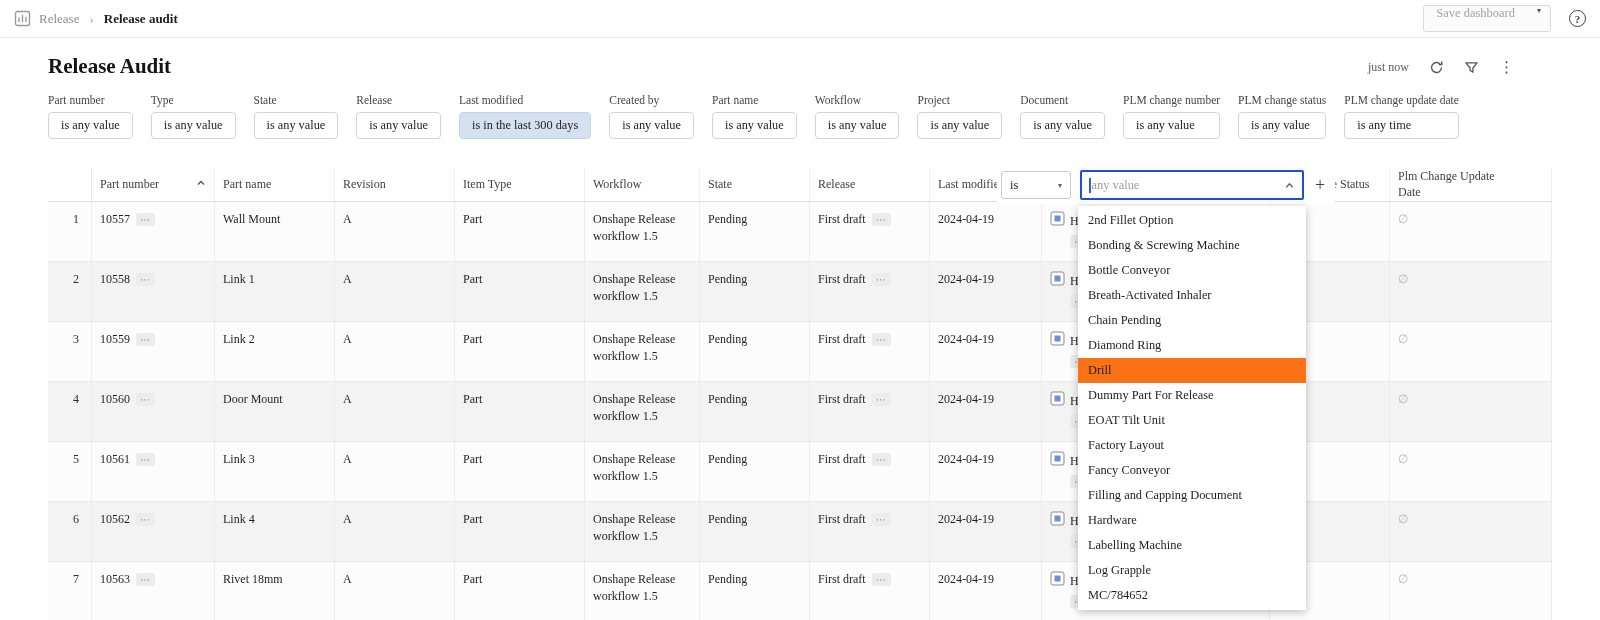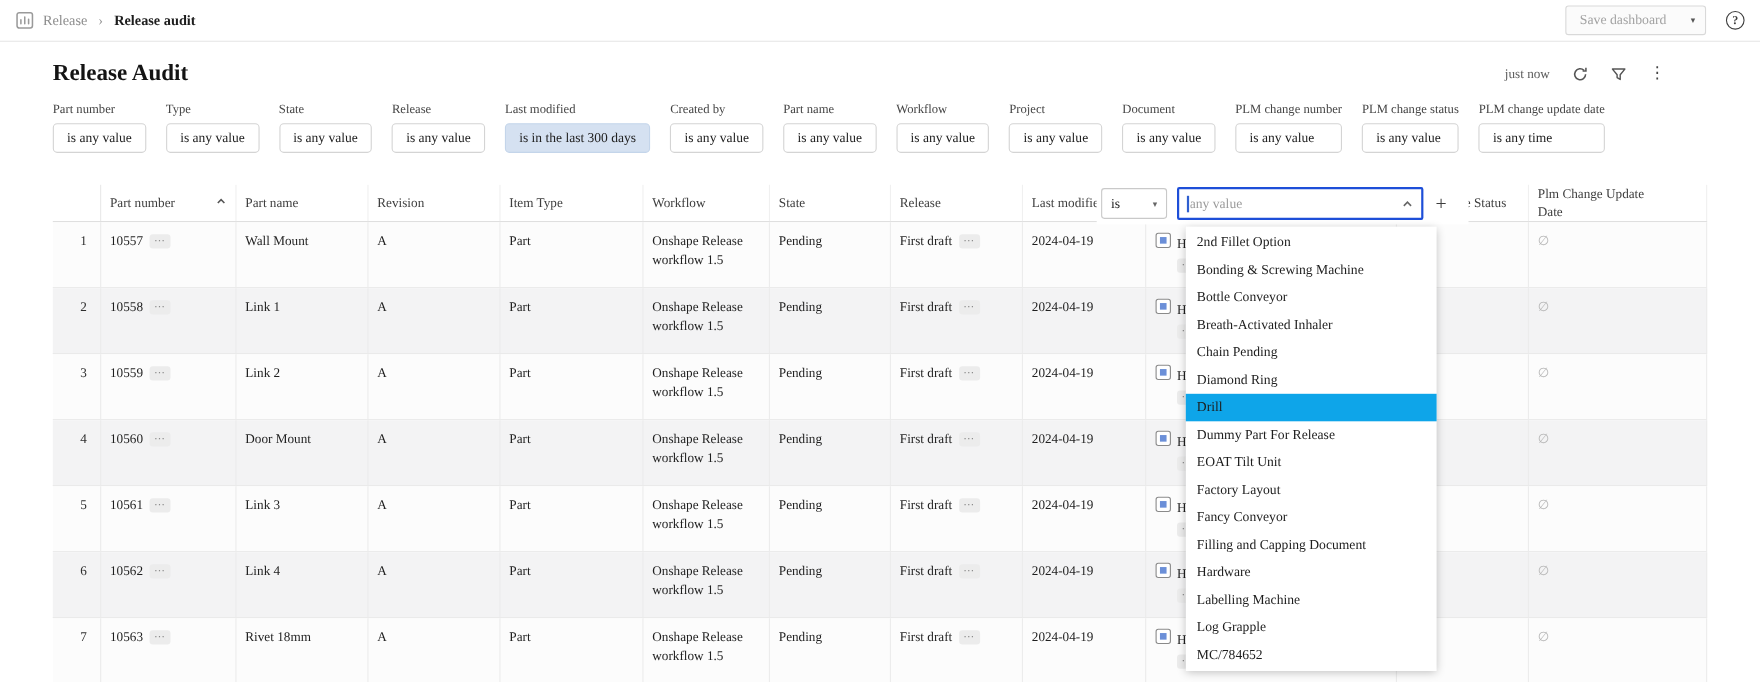--- a/index.html
+++ b/index.html
@@ -12,21 +12,21 @@
   
   .topbar {
     height:38px; border-bottom:1px solid #e7e7e7; display:flex; align-items:center;
     padding:0 14px; gap:8px; background:#fff;
   }
   .crumb-root { color:#8d8d8d; font-size:13px; cursor:pointer; }
   .crumb-sep  { color:#9a9a9a; font-size:13px; padding:0 2px; }
   .crumb-cur  { color:#1d1d1d; font-size:13px; font-weight:700; }
   .topbar-spacer { flex:1; }
   .save-group {
-    display:flex; align-items:center; height:27px; border:1px solid #d9d9d9;
+    display:flex; align-items:flex-start; height:27px; border:1px solid #d9d9d9;
     border-radius:3px; background:#fbfbfb; overflow:hidden;
   }
   .save-main { padding:0 12px; display:flex; align-items:center; font-size:12.5px; color:#a3a3a3; cursor:pointer; }
   .save-divider { width:1px; background:#d9d9d9; }
   .save-caret { width:22px; display:flex; align-items:center; justify-content:center; font-size:8px; color:#555; cursor:pointer; }
   .help-btn {
     width:17px; height:17px; margin-left:10px; border:1.4px solid #3d3d3d; border-radius:50%;
     display:flex; align-items:center; justify-content:center; font-size:11px; font-weight:700; color:#3d3d3d; cursor:pointer;
   }
 
@@ -78,21 +78,21 @@
   .doc-line { display:flex; align-items:center; gap:5px; }
   .doc-badge { margin-left:20px; width:18px; text-align:center; }
   .empty-mark { color:#b7b7b7; font-size:12px; }
 
   
   .editor-bar {
     position:absolute; left:997px; top:166px; width:338px; height:38px; background:#fff;
     display:flex; align-items:center; gap:9px; padding:0 4px; z-index:20;
   }
   .op-select {
-    width:60px; height:28px; border:1px solid #c9c9c9; border-radius:3px; background:#fff;
+    width:70px; height:28px; border:1px solid #c9c9c9; border-radius:3px; background:#fff;
     display:flex; align-items:center; justify-content:space-between; padding:0 8px;
     font-size:12.5px; color:#222; cursor:pointer;
   }
   .op-caret { font-size:8px; color:#666; }
   .value-input-wrap {
     width:224px; height:30px; border:2px solid #1d4ed8; border-radius:2px; background:#fff;
     display:flex; align-items:center; padding:0 7px; gap:1px;
   }
   .fake-caret { width:1.5px; height:15px; background:#2f5fd0; flex:none; }
   .value-input {
@@ -103,21 +103,21 @@
 
   
   .dropdown {
     position:absolute; left:1078px; top:206px; width:228px; background:#fff; z-index:30;
     box-shadow:0 2px 8px rgba(0,0,0,0.25); padding:2px 0;
   }
   .opt {
     padding:5px 10px; font-size:12.4px; color:#1d1d1d; cursor:pointer;
     white-space:nowrap; overflow:hidden; text-overflow:ellipsis;
   }
-  .opt.hl { background:#0ea5e9; }
+  .opt.hl { background:#f97316; }
 </style>
 </head>
 <body>
 
 <div class="page">
 
   <div class="topbar">
     <span class="icon-btn">
       <svg width="17" height="17" viewBox="0 0 17 17">
           <rect x="1.5" y="1.5" width="14" height="14" rx="2" fill="none" stroke="#9a9a9a" stroke-width="1.4"></rect>

